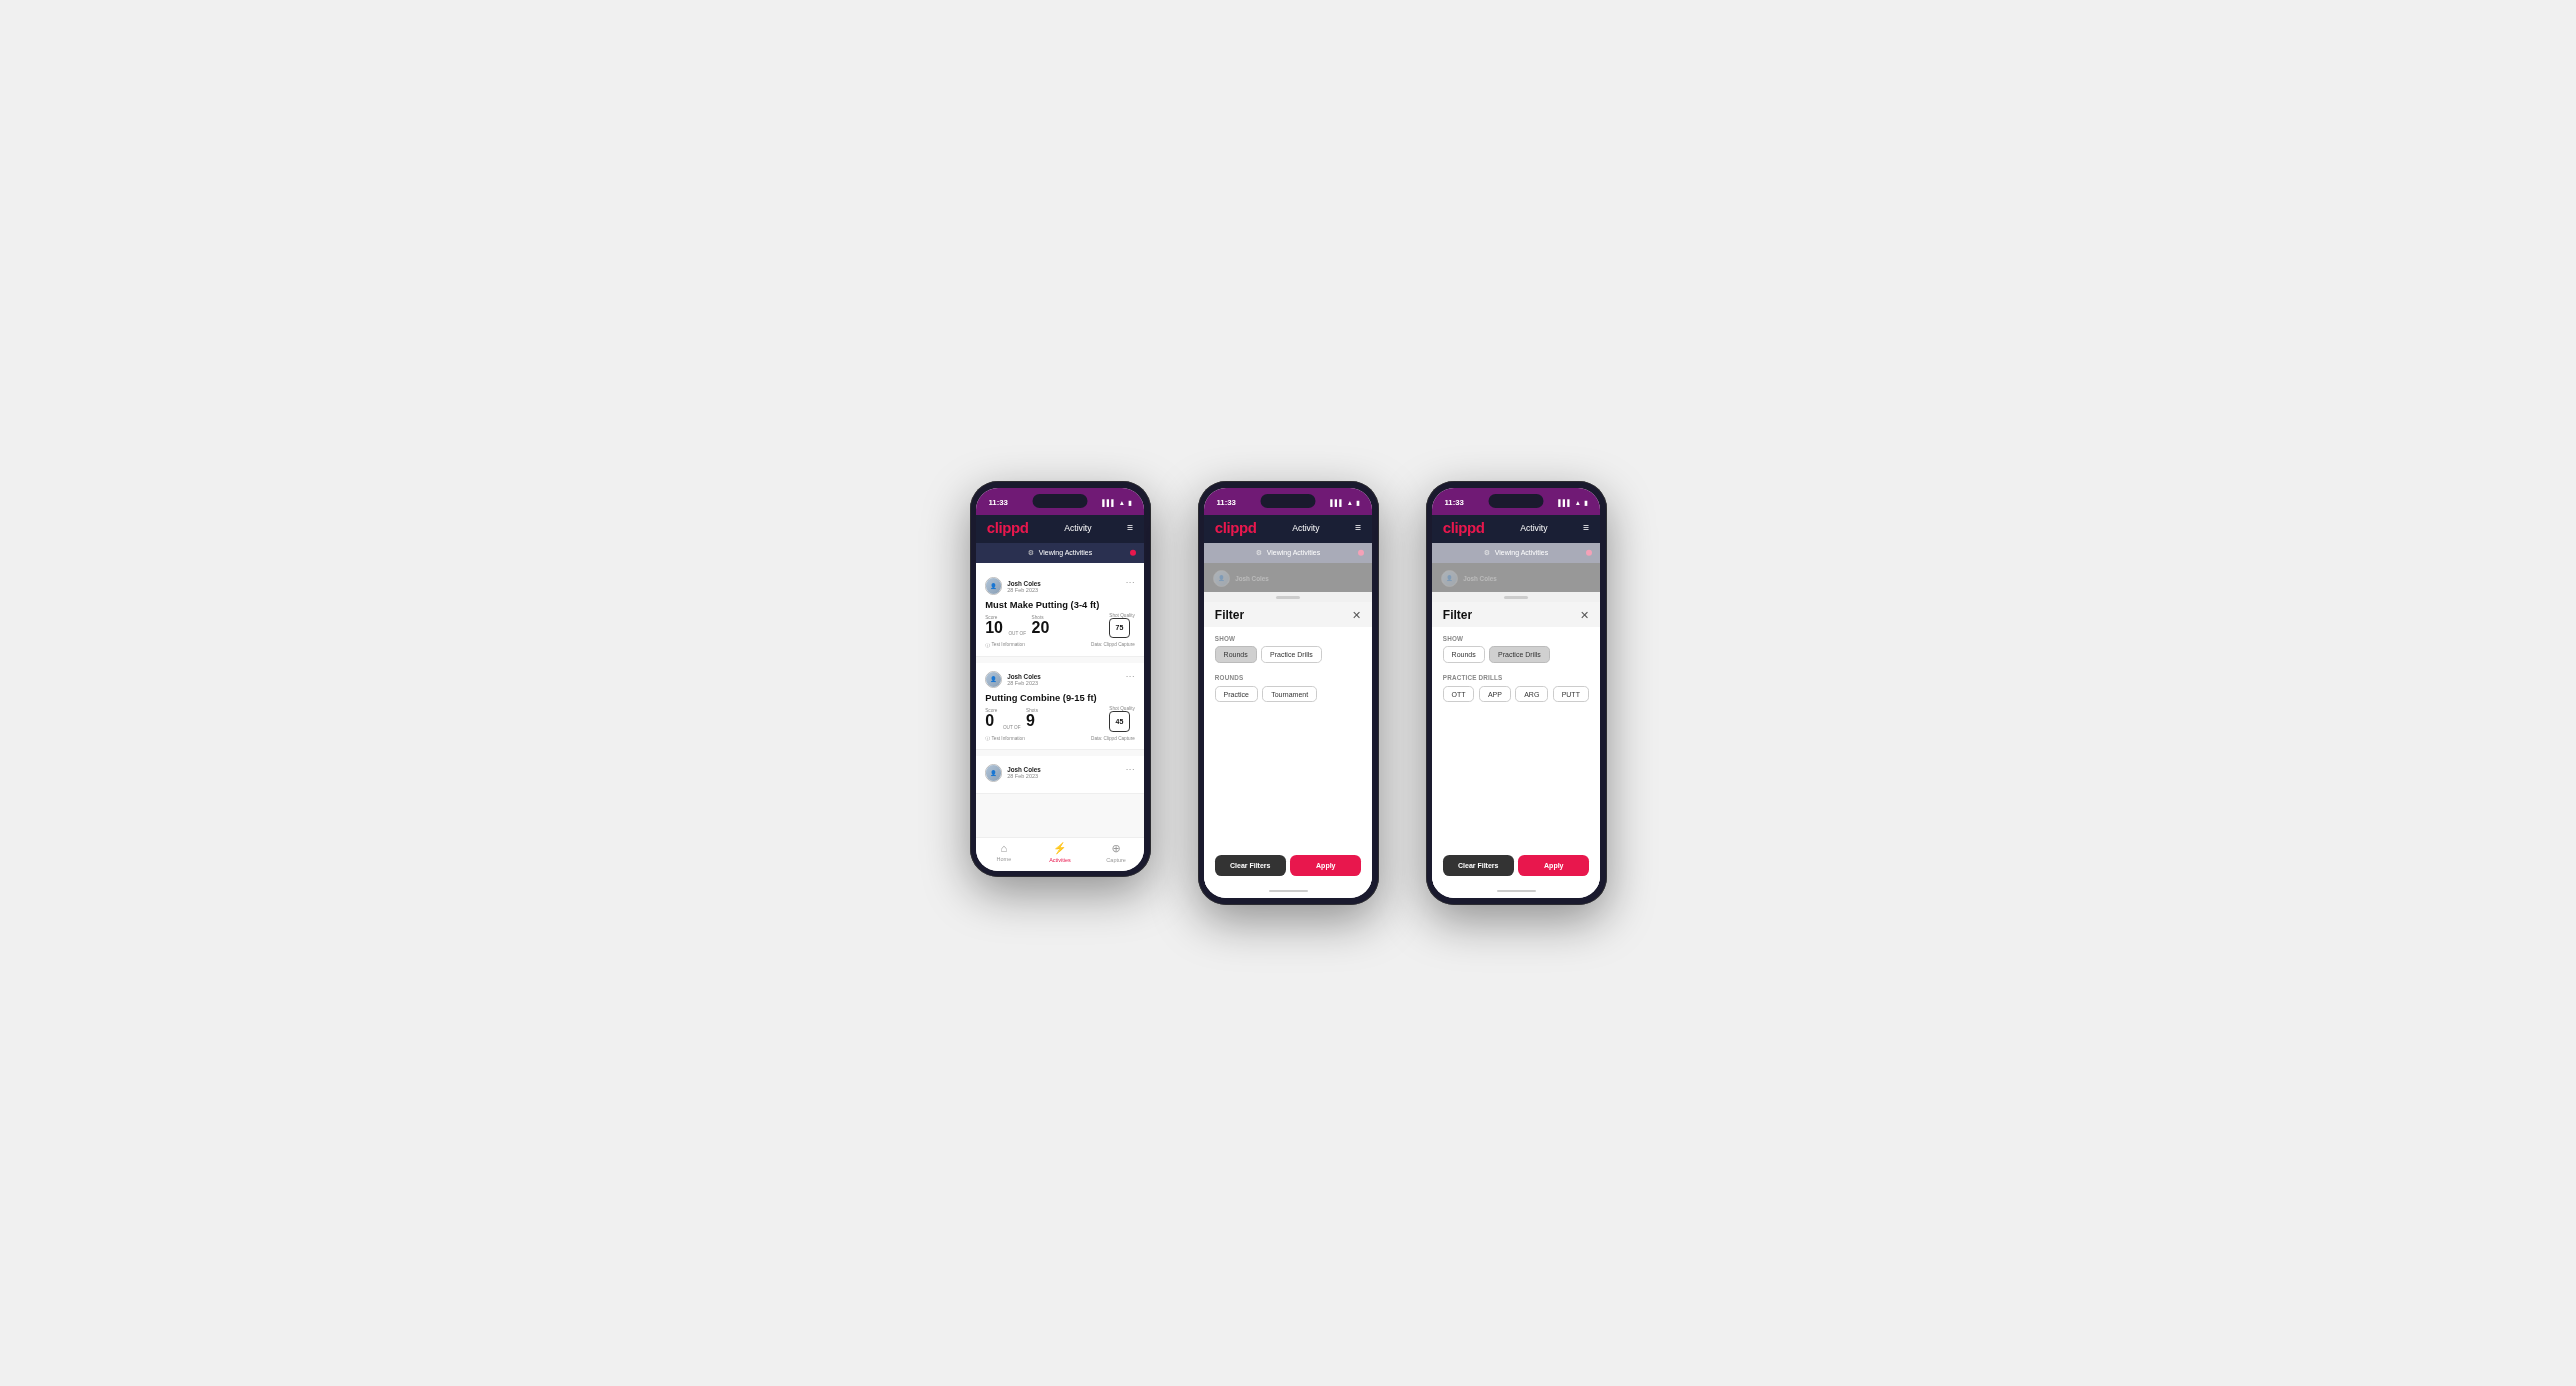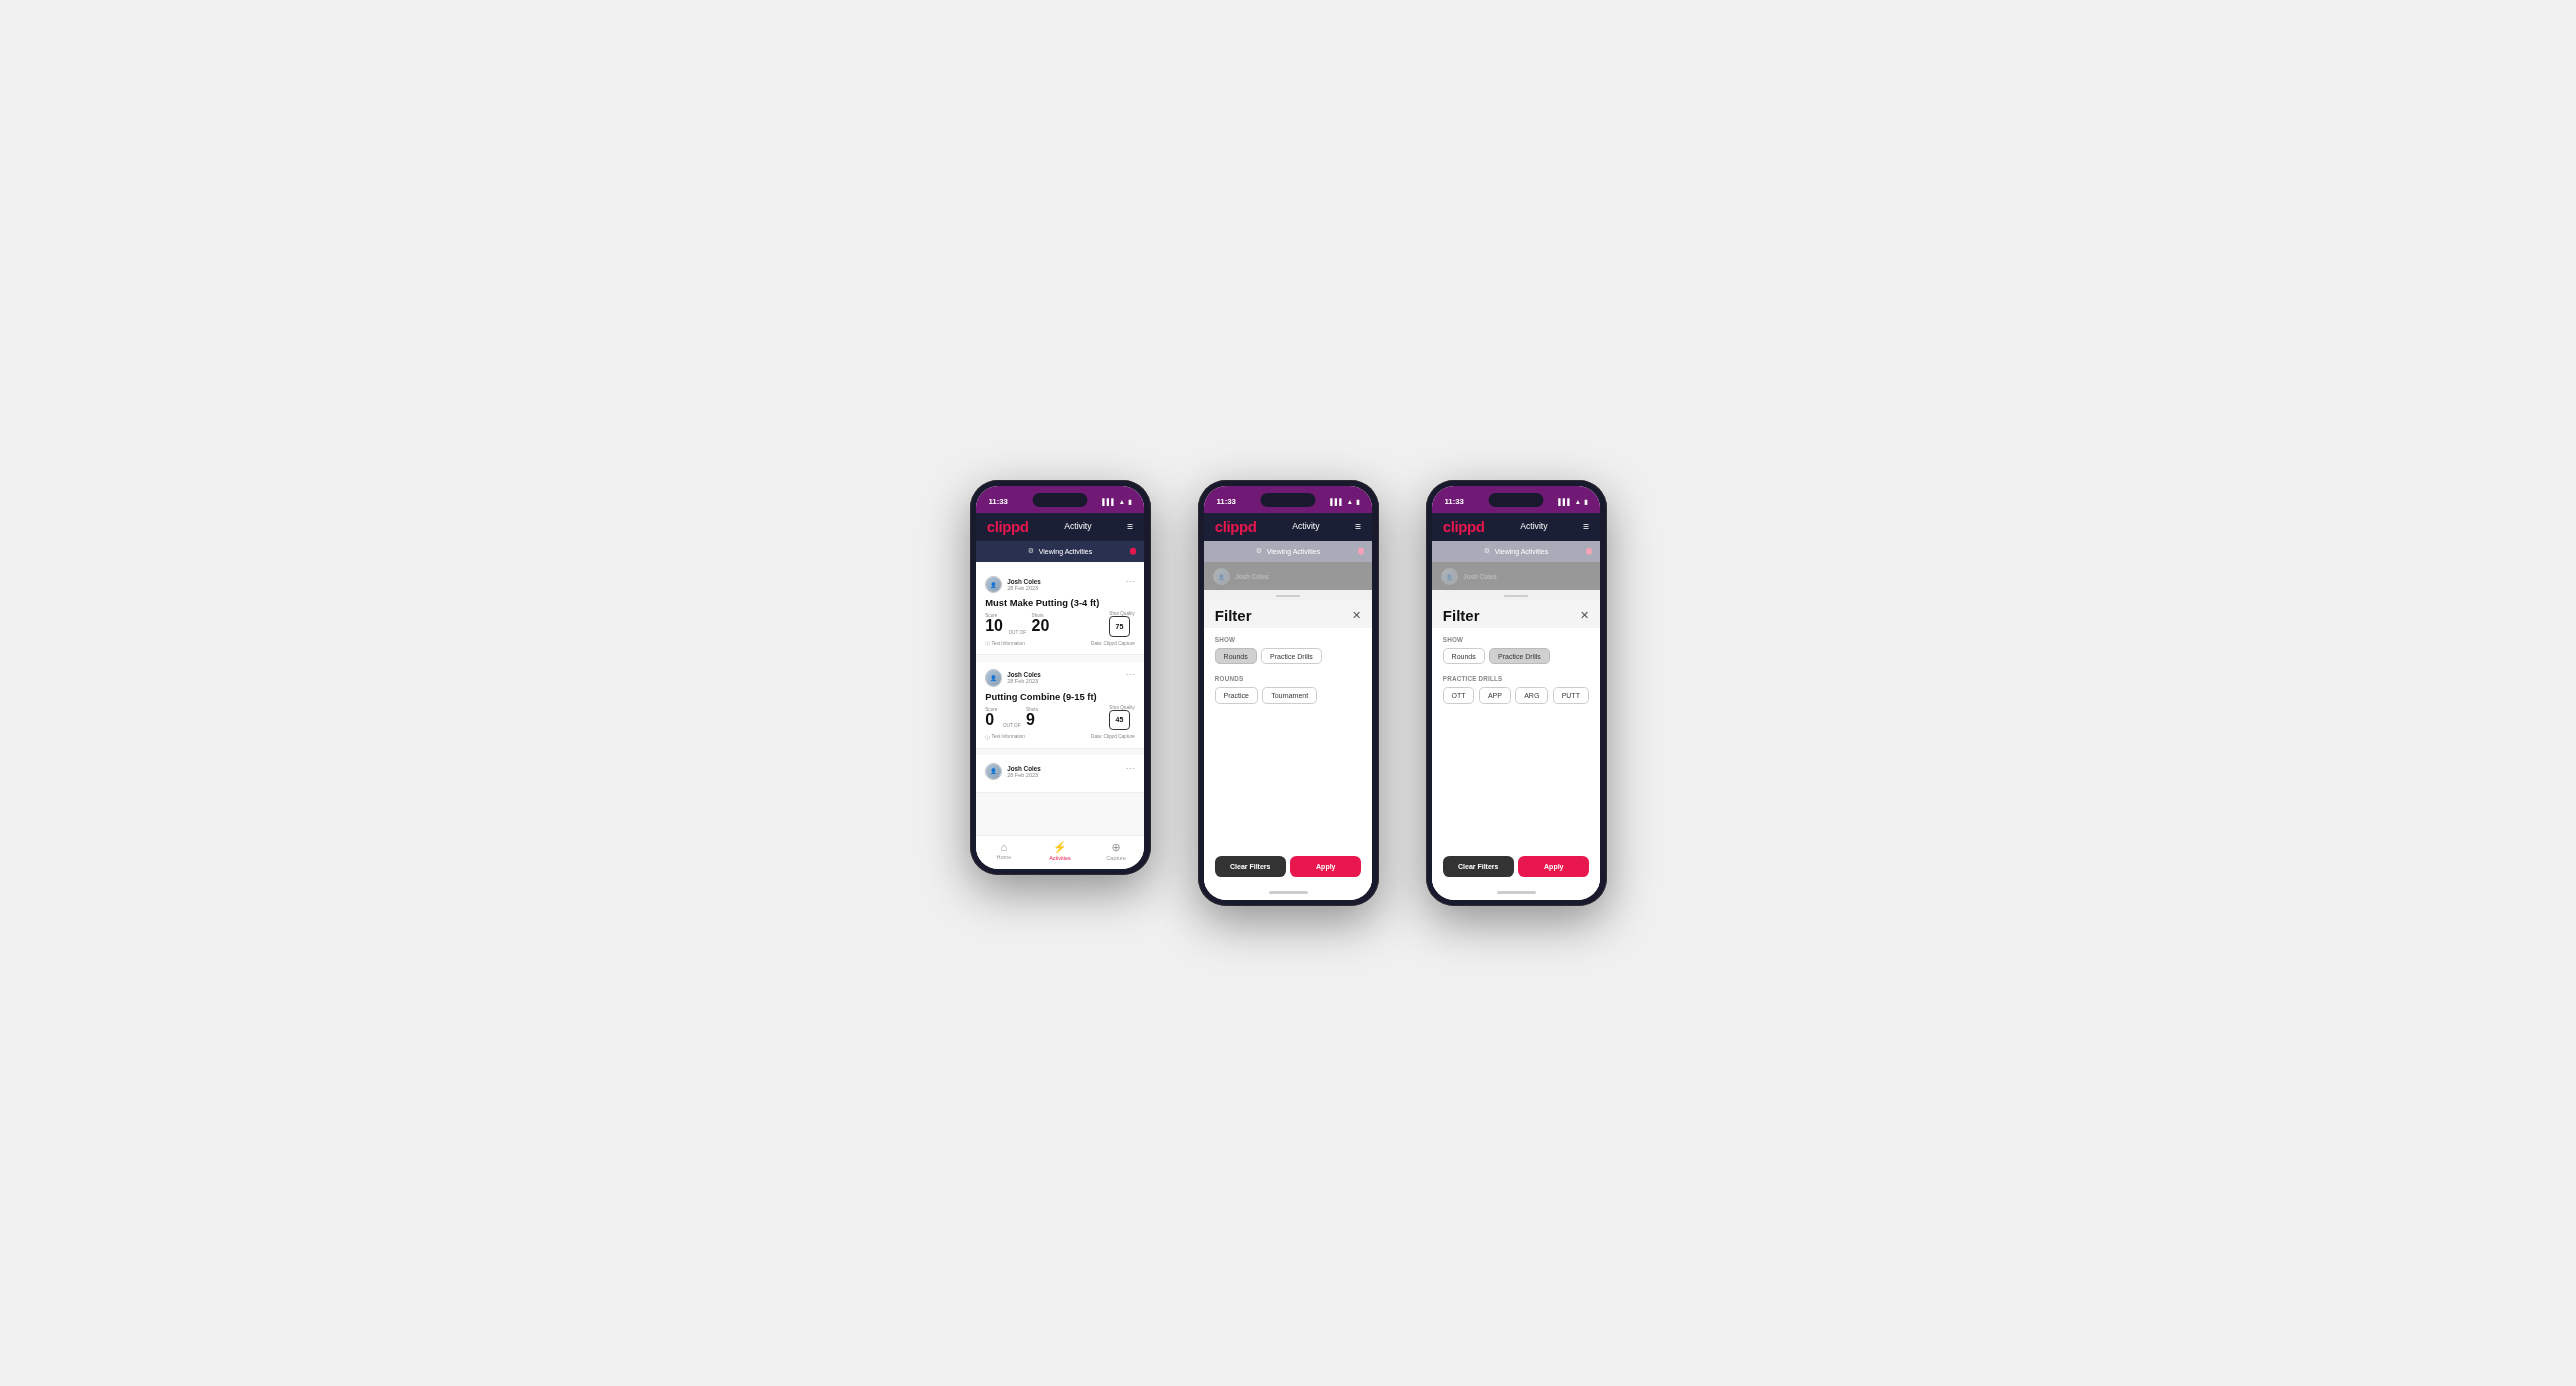--- a/index.html
+++ b/index.html
@@ -211,21 +211,21 @@
       background: #ccc;
       border-radius: 1.6px;
     }
     .filter-header {
       display: flex;
       justify-content: space-between;
       align-items: center;
       padding: 6.3px 11px 4.7px;
       background: #f4f4f4;
     }
-    .filter-title { font-size: 15px; font-weight: 700; color: #111; }
+    .filter-title { font-size: 12px; font-weight: 700; color: #111; }
     .close-btn { color: #555; font-size: 11px; }
     .filter-body { padding: 7.8px 11px; background: #fff; min-height: 220px; }
     .filter-section-label { font-size: 6.3px; color: #888; font-weight: 600; margin-bottom: 4.7px; text-transform: uppercase; letter-spacing: 0.2px; }
     .filter-section { margin-bottom: 11px; }
     .filter-buttons { display: flex; gap: 4.7px; flex-wrap: wrap; }
     .filter-btn {
       padding: 3.9px 7.8px;
       border: 0.8px solid #ccc;
       border-radius: 4.7px;
       background: #fff;

